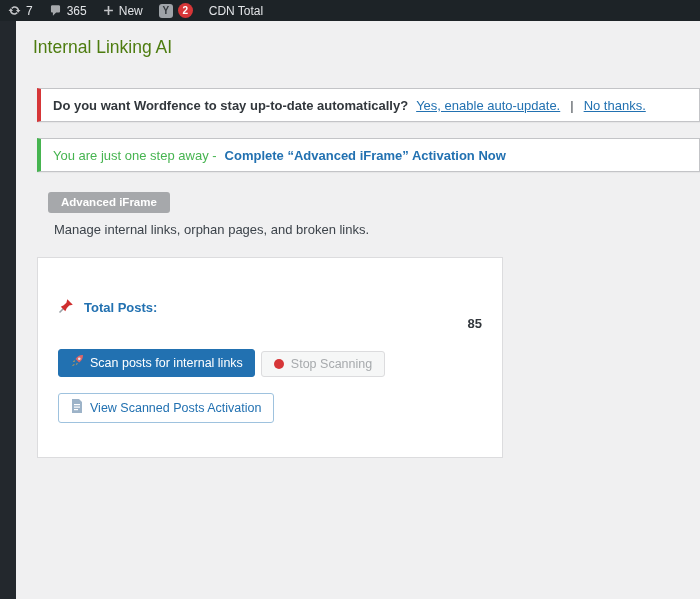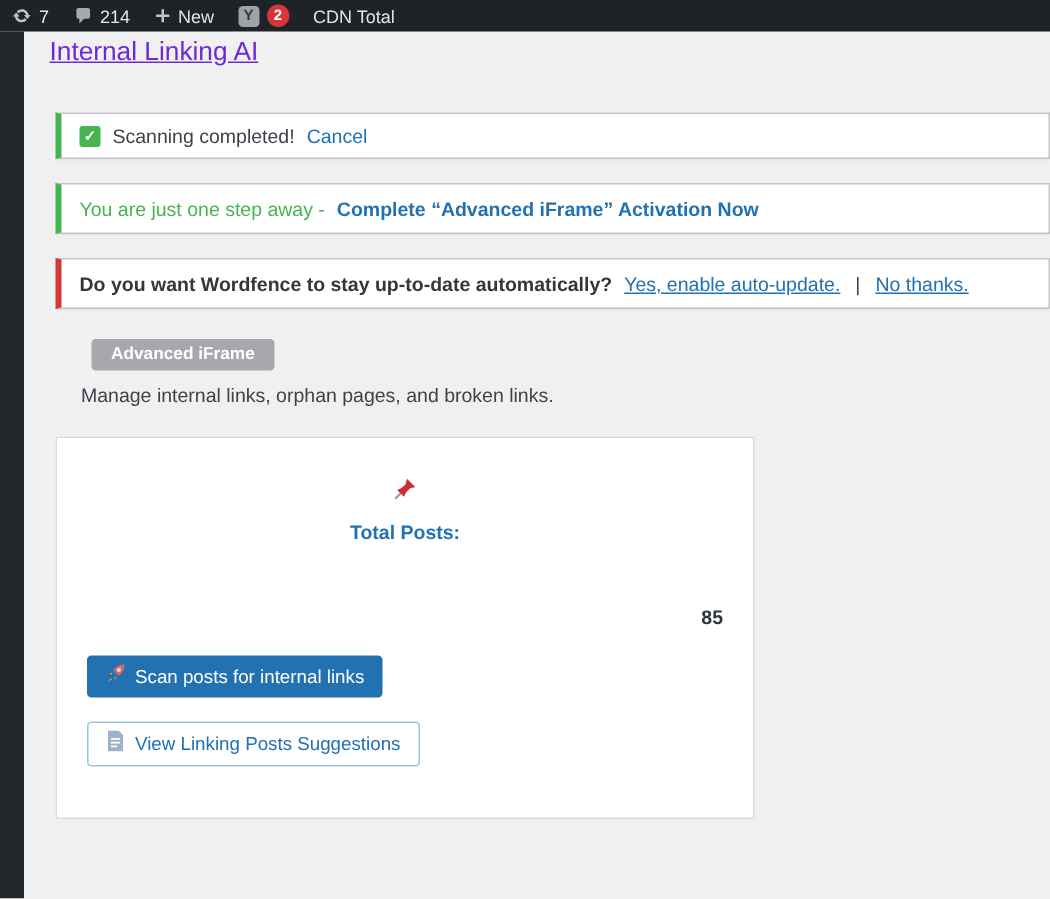--- a/index.html
+++ b/index.html
@@ -36,22 +36,22 @@
   
   #left-rail {
     position:absolute; top:21px; left:0; bottom:0; width:16px;
     background:#23282d;
   }
 
   
   #content { position:absolute; top:21px; left:16px; right:0; bottom:0; }
 
   h1#page-title {
-    font-size:17.5px; font-weight:400; color:#6d28d9;
-    padding:2px 0 0 17px; line-height:22px;text-decoration:underline;
+    font-size:17.5px; font-weight:400; color:#4d7c0f;
+    padding:15px 0 0 17px; line-height:22px;
   }
 
   .notices { margin-top:30px; }
   .notice {
     background:#fff;
     border:1px solid #c3c4c7;
     border-left-width:4px;
     box-shadow:0 1px 1px rgba(0,0,0,.04);
     margin:0 0 16px 21px;
     padding:7px 12px;
@@ -86,33 +86,33 @@
   .notice-jetmenu .btn-primary { margin-top:8px; }
 
   .notice-wf { padding:9px 12px 8px; }
   .wf-sep { color:#3c434a; margin:0 2px; }
 
   .notice-aif { padding:9px 12px 8px; }
   .green-text { color:#46b450; }
   .aif-link { font-weight:bold; text-decoration:underline; }
 
   .plugin-badge {
-    display:inline-block; margin:4px 0 0 45px;
+    display:inline-block; margin:4px 0 0 32px;
     background:#a6a8ab; color:#fff; font-weight:bold; font-size:11.5px;
     padding:4px 13px; border-radius:3px; line-height:13px;
   }
 
   #page-desc { margin:9px 0 0 38px; color:#3c434a; }
 
   .card {
     margin:20px 0 0 21px; width:466px;
     background:#fff; border:1px solid #dcdcde;
     padding:26px 20px 34px 20px;
   }
-  .stat-row { display:flex; align-items:center; gap:10px; margin-bottom:13px;flex-direction:column; }
+  .stat-row { display:flex; align-items:center; gap:10px; margin-bottom:13px; }
   .stat-label-blue  { color:#2271b1; font-weight:bold; }
   .stat-label-green { color:#2e9e44; font-weight:bold; }
   .stat-value { margin-left:auto; font-weight:bold; color:#32373c;margin-top:32px; }
 
   .btn-row { display:flex; align-items:flex-end; gap:6px; margin-top:18px; }
   .btn-disabled {
     display:inline-flex; align-items:center; gap:7px;
     background:#f6f7f7; border:1px solid #dcdcde; color:#a7aaad;
     font-size:12.5px; font-family:inherit;
     padding:4px 12px; border-radius:3px; cursor:default; line-height:16px;
@@ -142,21 +142,21 @@
     </span>
     <span class="ab-count">7</span>
   </div>
 
   <div class="ab-item">
     <span>
       <svg width="13" height="13" viewBox="0 0 20 20">
         <path fill="#a7aaad" d="M5 2h10c1.1 0 2 .9 2 2v7c0 1.1-.9 2-2 2h-4l-5 5v-5H5c-1.1 0-2-.9-2-2V4c0-1.1.9-2 2-2z"></path>
       </svg>
     </span>
-    <span class="ab-count">214</span>
+    <span class="ab-count">365</span>
   </div>
 
   <div class="ab-item">
     <span>
       <svg width="11" height="11" viewBox="0 0 20 20">
         <path fill="#c3c4c7" d="M8.5 2h3v6.5H18v3h-6.5V18h-3v-6.5H2v-3h6.5z"></path>
       </svg>
     </span>
     <span class="ab-count">New</span>
   </div>
@@ -173,45 +173,38 @@
 
 <div id="left-rail"></div>
 
 <div id="content">
 
   <h1 id="page-title">Internal Linking AI</h1>
 
   <div class="notices">
 
     
-    <div class="notice success">
-      <div class="notice-row">
-        <span class="check-badge sm"></span>
-        <span>Scanning completed!</span>
-        <a class="link">Cancel</a>
-      </div>
-    </div>
-
-    
-
-    
-    <div class="notice success notice-aif">
-      <div class="notice-row">
-        <span class="green-text">You are just one step away - </span>
-        <a class="link aif-link">Complete “Advanced iFrame” Activation Now</a>
-      </div>
-    </div>
+
+    
 
     
     <div class="notice error notice-wf">
       <div class="notice-row">
         <b>Do you want Wordfence to stay up-to-date automatically?</b>
         <a class="link underline">Yes, enable auto-update.</a>
         <span class="wf-sep">|</span>
         <a class="link underline">No thanks.</a>
+      </div>
+    </div>
+
+    
+    <div class="notice success notice-aif">
+      <div class="notice-row">
+        <span class="green-text">You are just one step away - </span>
+        <a class="link aif-link">Complete “Advanced iFrame” Activation Now</a>
       </div>
     </div>
     <span class="plugin-badge">Advanced iFrame</span>
   </div>
 
   <p id="page-desc">Manage internal links, orphan pages, and broken links.</p>
 
   <div class="card">
 
     <div class="stat-row">
@@ -230,30 +223,34 @@
       <button class="btn-primary">
         <span>
           <svg width="14" height="14" viewBox="0 0 16 16">
             <path fill="#e06666" d="M14.8 1.2 C11.5 1.0 8.3 2.6 6.3 5.6 L10.4 9.7 C13.4 7.7 15.0 4.5 14.8 1.2 Z"></path>
             <circle cx="10.6" cy="5.4" r="1.5" fill="#dbe6f0"></circle>
             <path fill="#e8a33d" d="M5.6 7.2 L3.2 8.2 L5.0 9.0 Z M8.8 10.4 L7.8 12.8 L7.0 11.0 Z M4.6 11.4 L2.0 14.0 L5.2 12.6 Z"></path>
           </svg>
         </span>
         <span>Scan posts for internal links</span>
       </button>
+      <button class="btn-disabled">
+        <span class="red-dot"></span>
+        <span>Stop Scanning</span>
+      </button>
     </div>
 
     <div class="view-row">
       <button class="btn-outline">
         <span>
           <svg width="12" height="14" viewBox="0 0 12 14">
             <path fill="#9db3c8" d="M1 0 h7 l3 3 v11 H1 Z"></path>
             <rect x="3" y="5" width="6" height="1.2" fill="#fff"></rect>
             <rect x="3" y="7.5" width="6" height="1.2" fill="#fff"></rect>
             <rect x="3" y="10" width="4" height="1.2" fill="#fff"></rect>
           </svg>
         </span>
-        <span>View Linking Posts Suggestions</span>
+        <span>View Scanned Posts Activation</span>
       </button>
     </div>
   </div>
 
 </div>
 
 </body></html>

